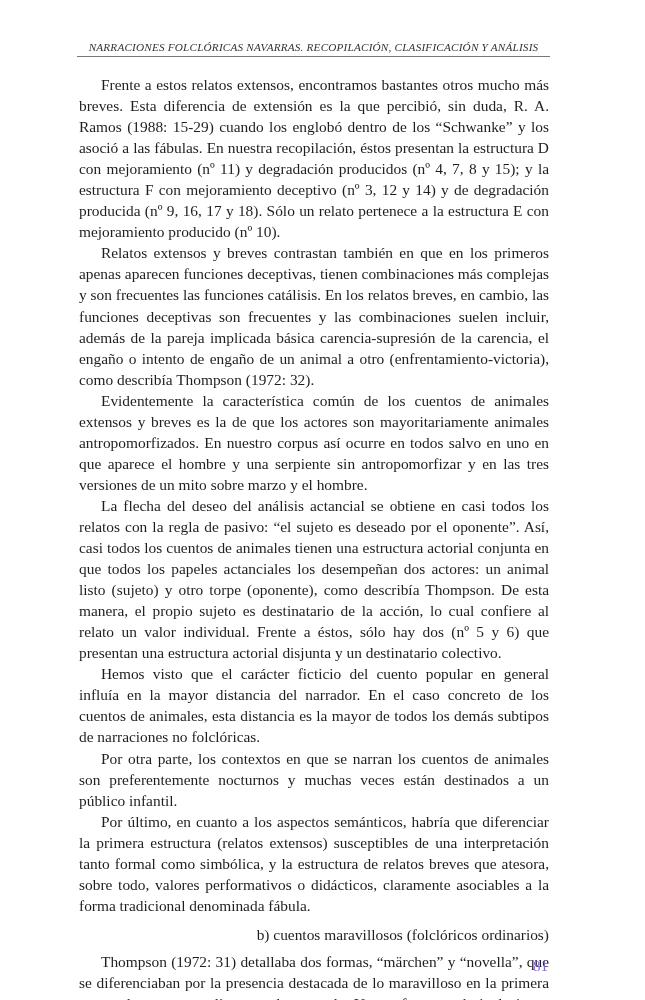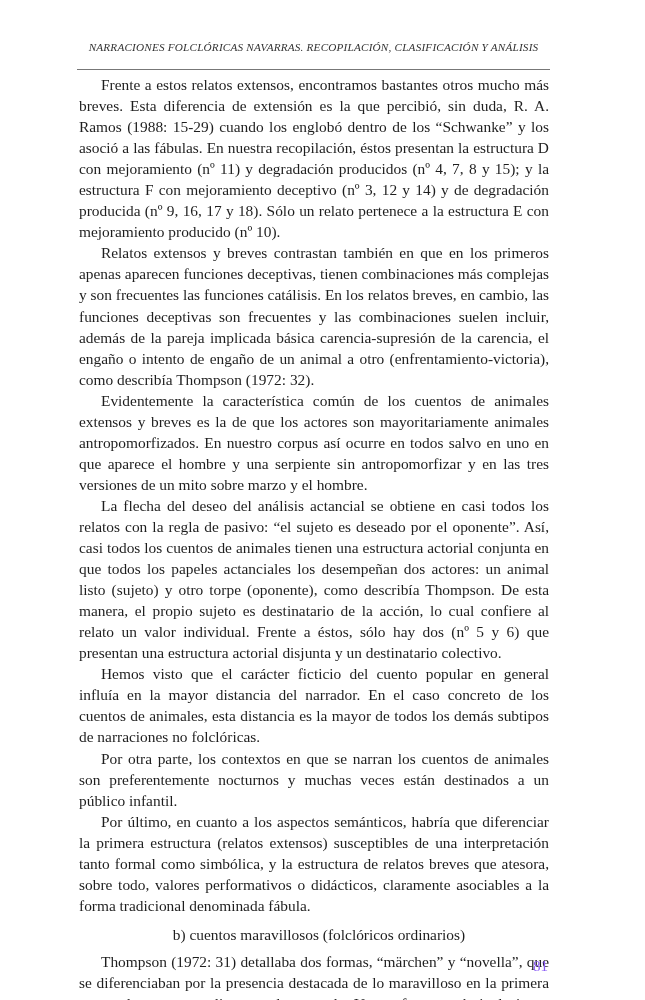--- a/index.html
+++ b/index.html
@@ -1,24 +1,24 @@
 <!DOCTYPE html>
 <html><head>
 <meta charset="utf-8">
 <style>
   html, body { margin: 0; padding: 0; background: #ffffff; }
   body { width: 645px; height: 1000px; position: relative; overflow: hidden;
          font-family: "Liberation Serif", "DejaVu Serif", serif; color: #1e1e1e; }
   .running-head { position: absolute; left: 77px; top: 41px; width: 473px;
          font-style: italic; font-size: 11.2px; letter-spacing: 0.2px; color: #333;
-         text-align: center; padding-bottom: 16px; border-bottom: 1.2px solid #777; }
+         text-align: center; padding-bottom: 3px; border-bottom: 1.2px solid #777; }
   .body-text { position: absolute; left: 79px; top: 74px; width: 470px;
          font-size: 15.4px; line-height: 21.05px; }
   .body-text p { margin: 0; text-align: justify; text-indent: 22px; hyphens: manual; }
-  .body-text p.section-head { text-indent: 10px; margin: 8px 0 6px 0; text-align: center; }
+  .body-text p.section-head { text-indent: 10px; margin: 8px 0 6px 0; text-align: right; }
   .page-number { position: absolute; right: 97px; top: 958px; font-size: 15px; color: #8b5cf6; }
 </style>
 </head>
 <body>
 
 <div class="running-head">NARRACIONES FOLCLÓRICAS NAVARRAS. RECOPILACIÓN, CLASIFICACIÓN Y ANÁLISIS</div>
 
 <div class="body-text">
   <p>Frente a estos relatos extensos, encontramos bastantes otros mucho más breves. Esta diferencia de extensión es la que percibió, sin duda, R. A. Ramos (1988: 15-29) cuando los englobó dentro de los “Schwanke” y los asoció a las fábulas. En nuestra recopilación, éstos presentan la estructura D con mejoramiento (nº 11) y degradación producidos (nº 4, 7, 8 y 15); y la estructura F con mejoramiento deceptivo (nº 3, 12 y 14) y de degradación producida (nº 9, 16, 17 y 18). Sólo un relato pertenece a la estructura E con mejoramiento producido (nº 10).</p>
   <p>Relatos extensos y breves contrastan también en que en los primeros apenas aparecen funciones deceptivas, tienen combinaciones más complejas y son frecuentes las funciones catálisis. En los relatos breves, en cambio, las funciones deceptivas son frecuentes y las combinaciones suelen incluir, además de la pareja implicada básica carencia-supresión de la carencia, el engaño o intento de engaño de un animal a otro (enfrentamiento-victoria), como describía Thompson (1972: 32).</p>

